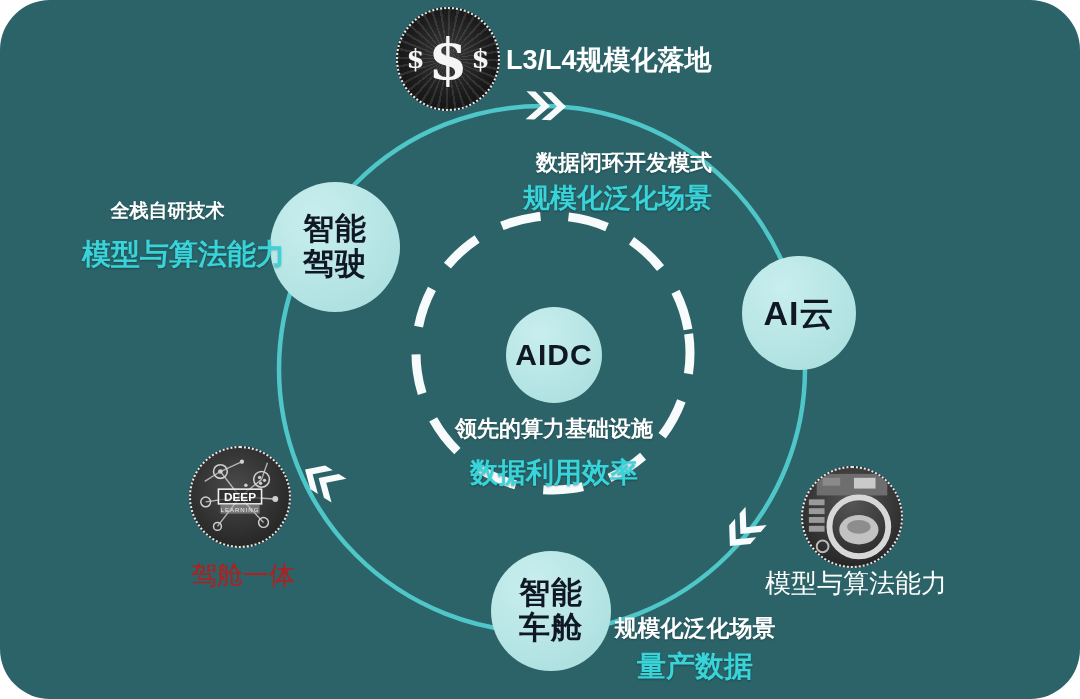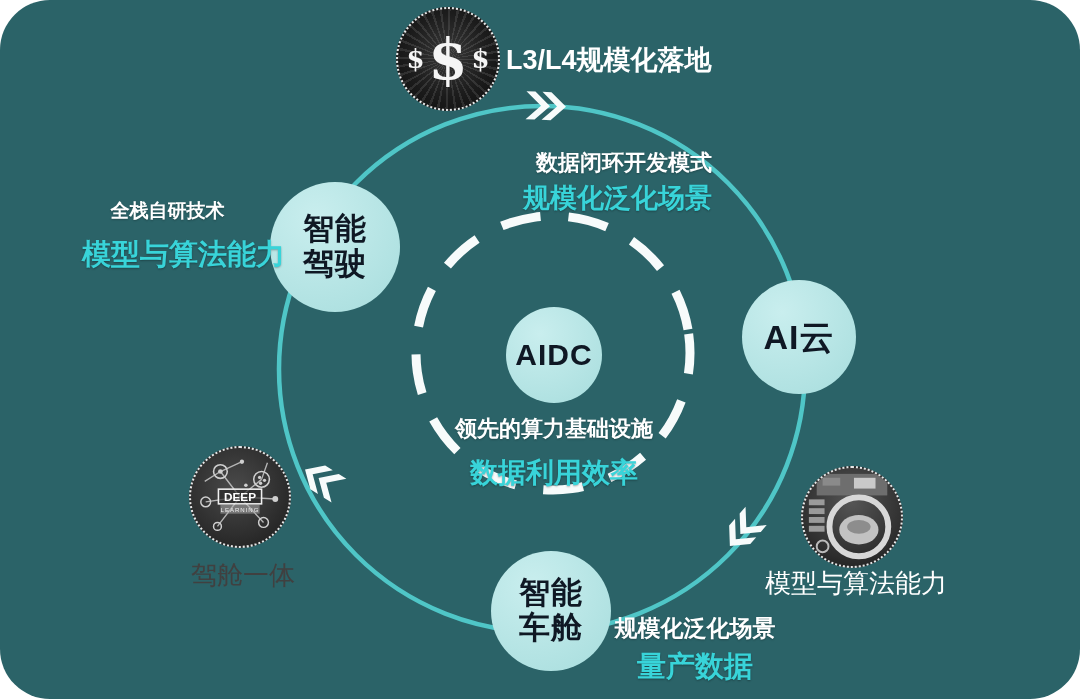--- a/index.html
+++ b/index.html
@@ -29,21 +29,21 @@
     justify-content: center;
     text-align: left;
     color: #0f1824;
     font-weight: 800;
     z-index: 3;
   }
   .node .zh { font-size: 31px; line-height: 1.12; letter-spacing: 1px; }
   #node-aidc { left: 506px; top: 307px; width: 96px; height: 96px; z-index: 2; }
   #node-aidc .en { font-size: 30px; font-weight: 800; letter-spacing: 1px; }
   #node-driving { left: 270px; top: 182px; width: 130px; height: 130px; }
-  #node-cloud   { left: 742px; top: 280px; width: 114px; height: 114px; }
+  #node-cloud   { left: 742px; top: 256px; width: 114px; height: 114px; }
   #node-cloud .zh { font-size: 34px; }
   #node-cabin   { left: 491px; top: 551px; width: 120px; height: 120px; }
 
   .caption { position: absolute; text-align: center; z-index: 4; }
   .cap-white { color: #ffffff; font-weight: 700; text-shadow: 0 1px 2px rgba(0,0,0,.25); }
   .cap-cyan  { color: #38d4d9; font-weight: 800; text-shadow: 0 1px 2px rgba(0,0,0,.3); }
 
   #caption-top { left: 412px; top: 148px; width: 300px; text-align: right; }
   #caption-top .cap-white { font-size: 22px; }
   #caption-top .cap-cyan  { font-size: 27px; margin-top: 2px; }
@@ -59,21 +59,21 @@
   #caption-center { left: 414px; top: 414px; width: 280px; }
   #caption-center .cap-white { font-size: 22px; }
   #caption-center .cap-cyan  { font-size: 28px; margin-top: 10px; }
 
   #caption-cabin { left: 600px; top: 613px; width: 190px; }
   #caption-cabin .cap-white { font-size: 23px; }
   #caption-cabin .cap-cyan  { font-size: 29px; margin-top: 3px; }
 
   #coin-label { left: 506px; top: 42px; width: 320px; text-align: left;
                 color: #ffffff; font-size: 27px; font-weight: 600; z-index: 4; }
-  #deep-label { left: 143px; top: 558px; width: 200px; color: #404040;
+  #deep-label { left: 143px; top: 558px; width: 200px; color: #b91c1c;
                 font-size: 26px; font-weight: 500; z-index: 4; font-family: Liberation Mono, monospace; }
   #car-label  { left: 756px; top: 566px; width: 200px; color: #ffffff;
                 font-size: 26px; font-weight: 500; z-index: 4; }
 
   .photo-disc {
     position: absolute;
     border-radius: 50%;
     border: 2px dotted #e8e8e8;
     box-sizing: border-box;
     overflow: hidden;

